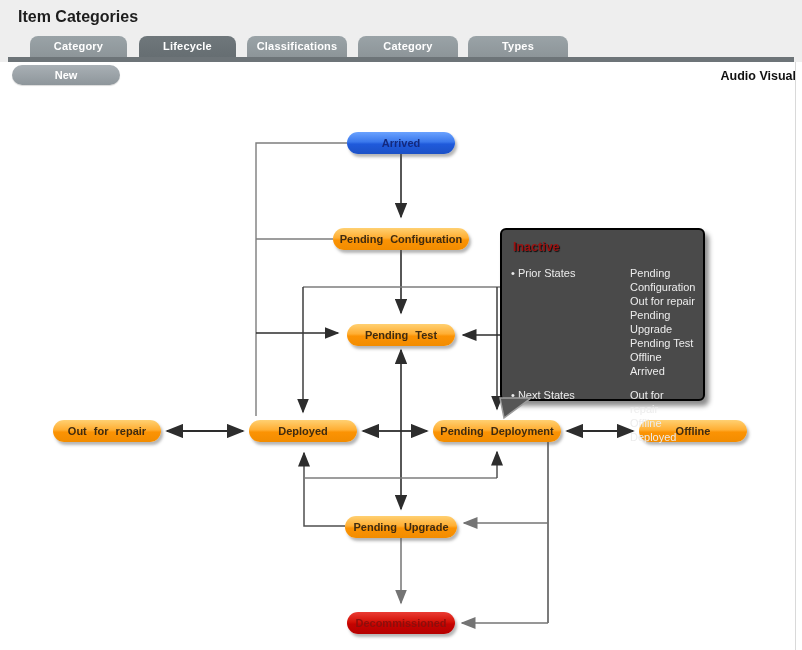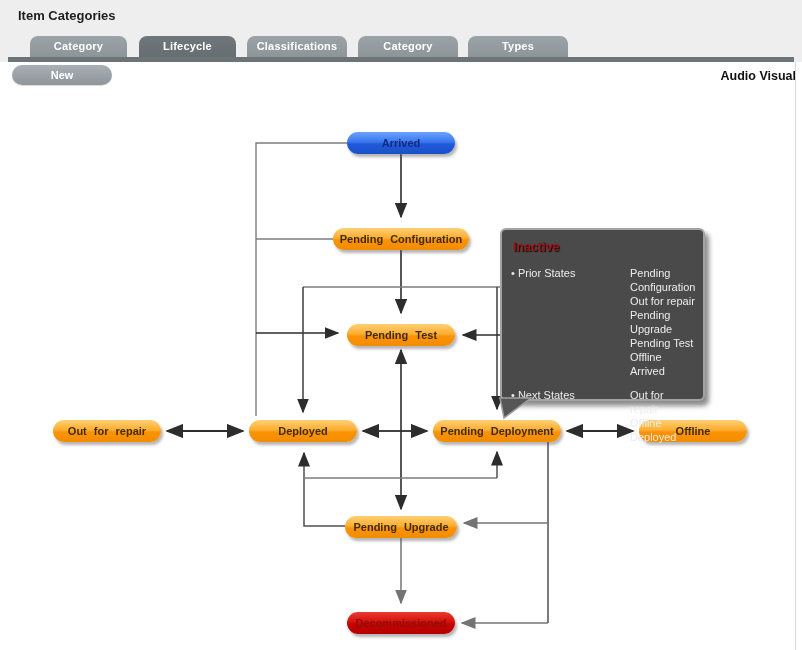--- a/index.html
+++ b/index.html
@@ -2,33 +2,33 @@
 <html><head>
 <meta charset="utf-8">
 <style>
   * { margin:0; padding:0; box-sizing:border-box; }
   html,body { width:802px; height:650px; }
   body { font-family:"Liberation Sans", sans-serif; background:#ffffff; position:relative; overflow:hidden; }
   #stage { position:absolute; left:0; top:0; width:802px; height:650px; background:#ffffff; }
 
   
   .top-band { position:absolute; left:0; top:0; width:802px; height:62px; background:#eeeeee; }
-  .page-title { position:absolute; left:18px; top:8px; font-size:13px; font-weight:bold; color:#1d1d1d; }
+  .page-title { position:absolute; left:18px; top:8px; font-size:16px; font-weight:bold; color:#1d1d1d; }
   .tab-bar-line { position:absolute; left:8px; top:57px; width:786px; height:5px; background:#6d7478; }
   .tab { position:absolute; top:36px; height:21px; border-radius:8px 8px 0 0; color:#ffffff;
          font-size:11px; font-weight:bold; text-align:center; line-height:21px; cursor:pointer;
          background:linear-gradient(180deg,#9aa3a7 0%, #8d9599 100%); letter-spacing:0.2px; }
   .tab.active { background:linear-gradient(180deg,#6f777b 0%, #666e72 100%); }
   .tab-category { left:30px; width:97px; }
   .tab-lifecycle { left:139px; width:97px; }
   .tab-classifications { left:247px; width:100px; }
   .tab-responses { left:358px; width:100px; }
   .tab-types { left:468px; width:100px; }
 
-  .new-btn { position:absolute; left:12px; top:65px; width:100px; height:20px; border-radius:10px;
+  .new-btn { position:absolute; left:12px; top:65px; width:108px; height:20px; border-radius:10px;
              background:linear-gradient(180deg,#a9b0b5 0%, #8e969b 100%); color:#ffffff; font-size:11px;
              font-weight:bold; text-align:center; line-height:20px; cursor:pointer;
              box-shadow:0 1px 1px rgba(0,0,0,0.15); }
   .category-name { position:absolute; right:6px; top:69px; font-size:12.5px; font-weight:bold; color:#111111; }
   .right-border { position:absolute; left:795px; top:62px; width:1px; height:588px; background:#d9d9d9; }
 
   
   #edges { position:absolute; left:0; top:0; z-index:1; }
   .node { position:absolute; z-index:2; border-radius:11px; display:flex; align-items:center; justify-content:center;
           font-size:11px; font-weight:bold; word-spacing:4px; cursor:pointer;
@@ -41,21 +41,21 @@
   .n-ptest        { left:347px; top:324px; width:108px; height:22px; }
   .n-ofr          { left:53px;  top:420px; width:108px; height:22px; }
   .n-deployed     { left:249px; top:420px; width:108px; height:22px; }
   .n-pdeployment  { left:433px; top:420px; width:128px; height:22px; }
   .n-offline      { left:639px; top:420px; width:108px; height:22px; }
   .n-pupgrade     { left:345px; top:516px; width:112px; height:22px; }
   .n-decommissioned { left:347px; top:612px; width:108px; height:22px; }
 
   
   .tooltip { position:absolute; left:500px; top:228px; width:205px; height:173px; z-index:10;
-             background:#4a4a4a; border:2px solid #a3a3a3; border-radius:6px;
+             background:#4a4a4a; border:2px solid #000000; border-radius:6px;
              box-shadow:4px 5px 5px rgba(0,0,0,0.45); padding:8px 9px 6px 9px; color:#ececec; font-size:11px; }
   .tt-title { color:#9b1312; font-weight:bold; font-size:12.5px; text-shadow:1px 1px 1px rgba(0,0,0,0.85);
               margin:2px 0 12px 2px; }
   .tt-sec { display:flex; margin-bottom:10px; line-height:14px;gap:40px; }
   .tt-label { width:79px; flex:none; white-space:nowrap; }
   .tt-values { flex:1; }
   .tt-tail { position:absolute; left:498px; top:397px; z-index:11; }
 </style>
 </head>
 <body>

